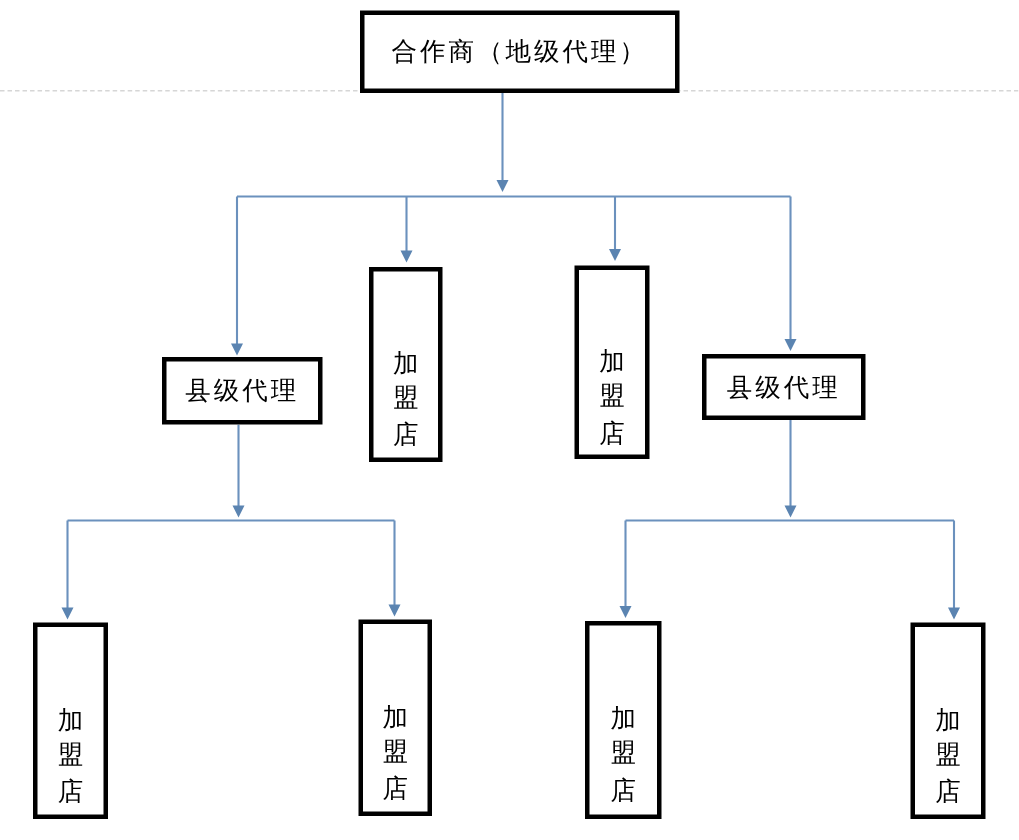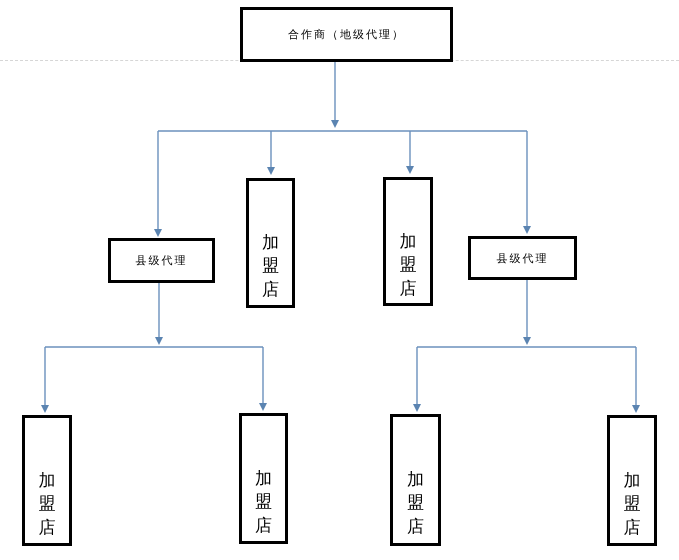--- a/index.html
+++ b/index.html
@@ -43,21 +43,21 @@
     background: var(--box-fill);
     border: 3px solid var(--box-border);
     box-sizing: border-box;
     display: flex;
     align-items: center;
     justify-content: center;
     color: var(--text);
     z-index: 3;
   }
   .node.h .lbl {
-    font-size: 11px;
+    font-size: 17px;
     letter-spacing: 2px;
     white-space: nowrap;
   }
   .node.v .lbl {
     writing-mode: vertical-rl;
     text-orientation: upright;
     font-size: 17px;
     letter-spacing: 23px;
     margin-bottom: -23px;
     white-space: nowrap;

